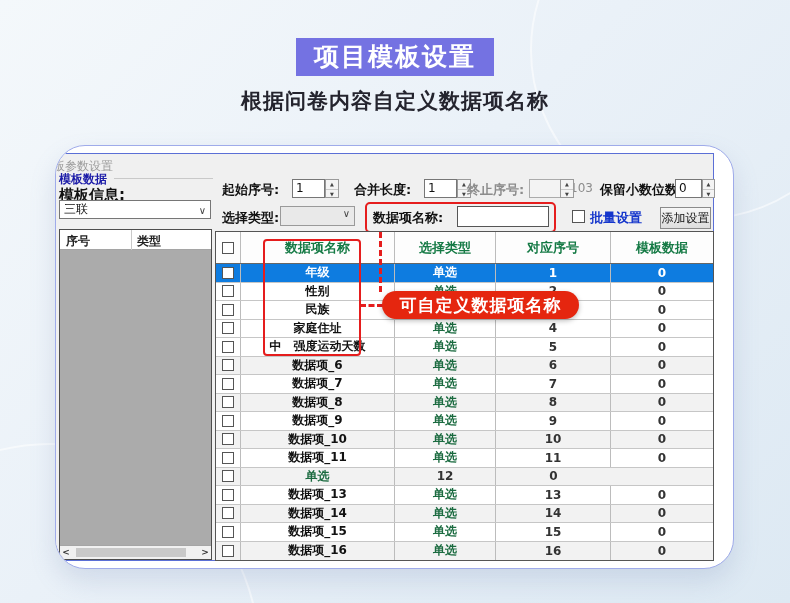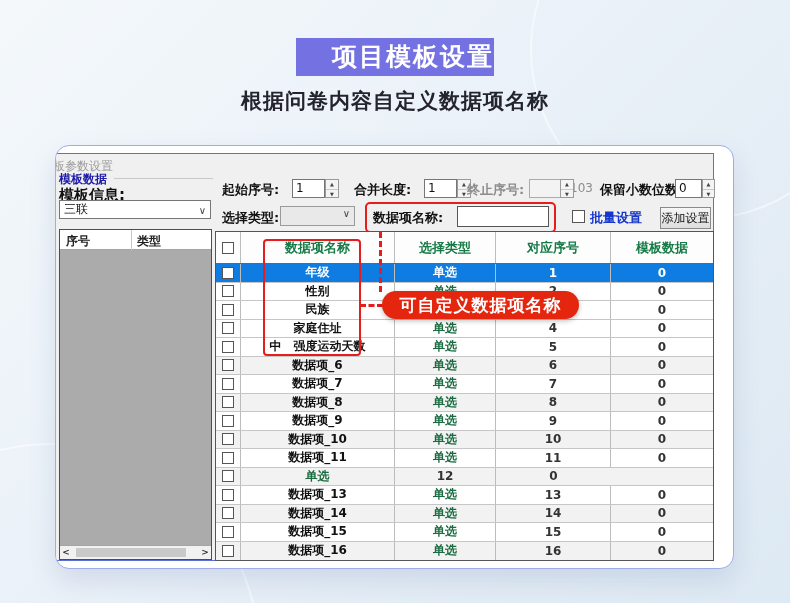--- a/index.html
+++ b/index.html
@@ -9,30 +9,30 @@
     font-family:"DejaVu Sans","Liberation Sans",sans-serif;
     background:linear-gradient(135deg,#f4f8fb 0%,#eaf1f8 45%,#dde9f3 100%);
   }
   .deco { position:absolute; border-radius:50%; border:2px solid rgba(255,255,255,.55); }
   .deco1 { width:340px; height:340px; right:-80px; top:-120px; }
   .deco2 { width:420px; height:420px; left:-160px; bottom:-260px; }
 
   .badge {
     position:absolute; left:296px; top:38px; width:198px; height:38px;
     background:#7472e2; color:#fff; font-size:25px; font-weight:bold;
-    text-align:right; line-height:38px; letter-spacing:2px;
+    text-align:center; line-height:38px; letter-spacing:2px;
   }
   .subtitle {
     position:absolute; left:0; top:87px; width:100%; text-align:center;
     font-size:21px; font-weight:600; color:#24242e; letter-spacing:1px;
   }
 
   .card {
     position:absolute; left:55px; top:145px; width:679px; height:424px;
-    background:#fff; border:1px solid #9fabea; border-radius:14px;
+    background:#fff; border:1px solid #9fabea; border-radius:30px;
     overflow:hidden; box-shadow:0 12px 26px rgba(110,130,175,.20);
   }
   .dialog {
     position:absolute; left:-12px; top:7px; width:670px; height:408px;
     background:#f0f0f0; border:1px solid #5b6fd6;
   }
   .dlg-title { position:absolute; left:8px; top:4px; font-size:12px; color:#9b9b9b; }
 
   .grp-label { position:absolute; left:14px; top:17px; font-size:12px; font-weight:bold; color:#1c1ca8; }
   .grp-line  { position:absolute; left:69px; top:24px; width:99px; border-top:1px solid #c9c9c9; }

